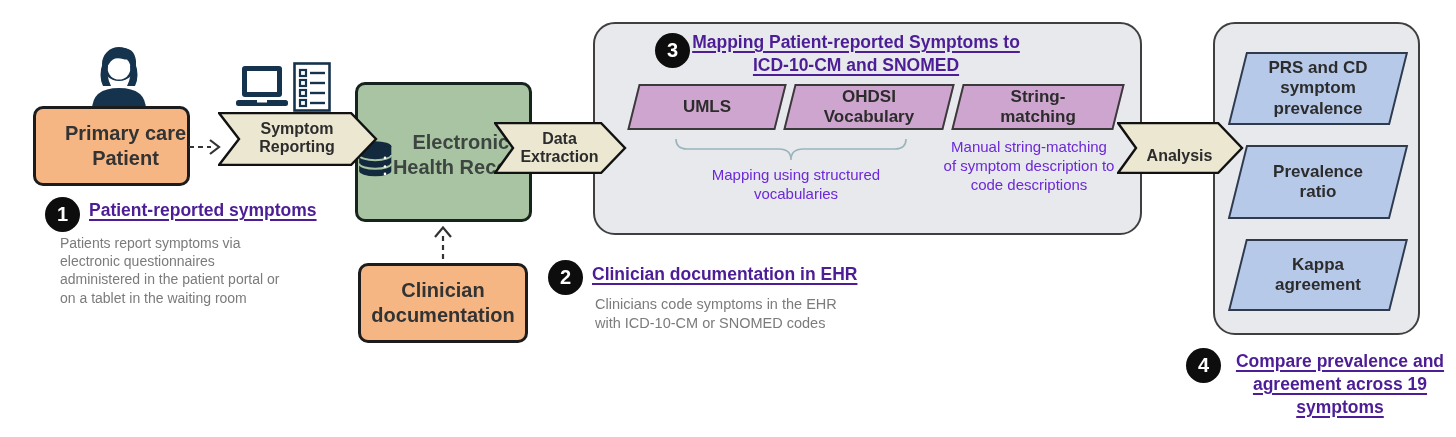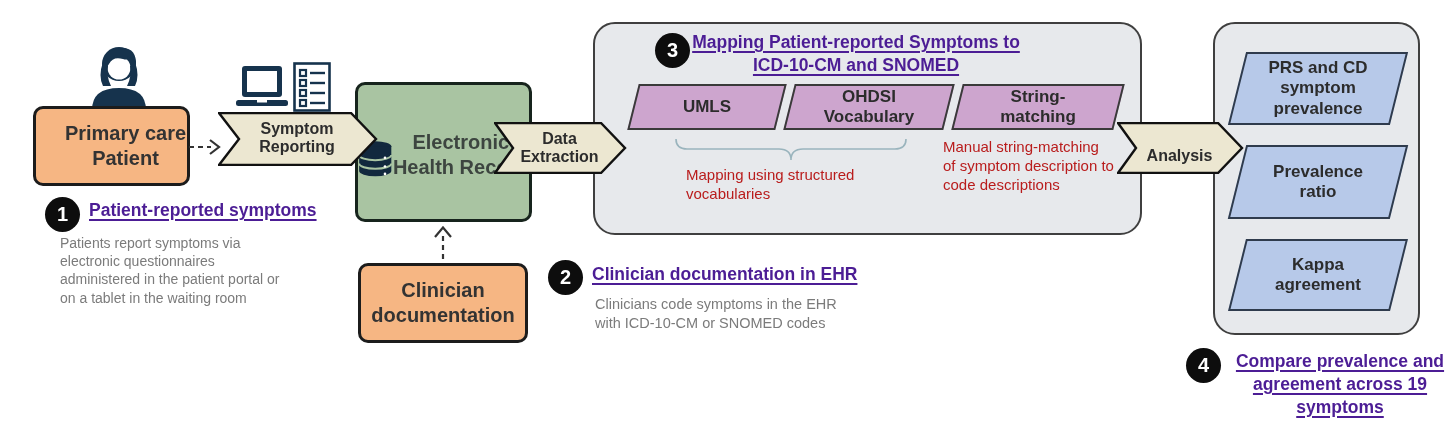--- a/index.html
+++ b/index.html
@@ -58,21 +58,21 @@
   .step-title {
     position:absolute; font-size:17.5px; font-weight:700; color:#4c1d95;
     text-decoration:underline; text-decoration-thickness:1.5px; text-underline-offset:3px;
     line-height:1.3;
   }
   .step-desc {
     position:absolute; font-size:14px; color:#7b7b7b; line-height:1.3;
     font-weight:400;
   }
   .map-note {
-    position:absolute; font-size:15px; color:#b91c1c; line-height:1.25;
+    position:absolute; font-size:15px; color:#6d28d9; text-align:center; line-height:1.25;
   }
   .center { text-align:center; }
 
   .box-label { text-align:center; }
 </style>
 </head>
 <body>
 
 <div id="canvas">
 

